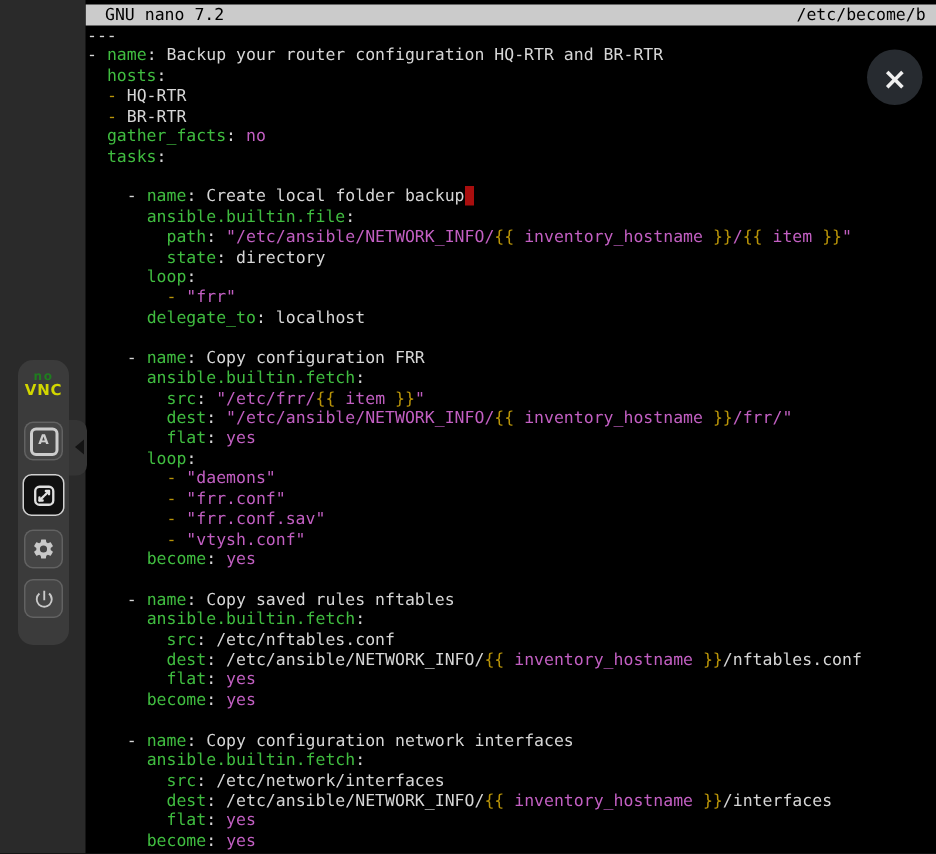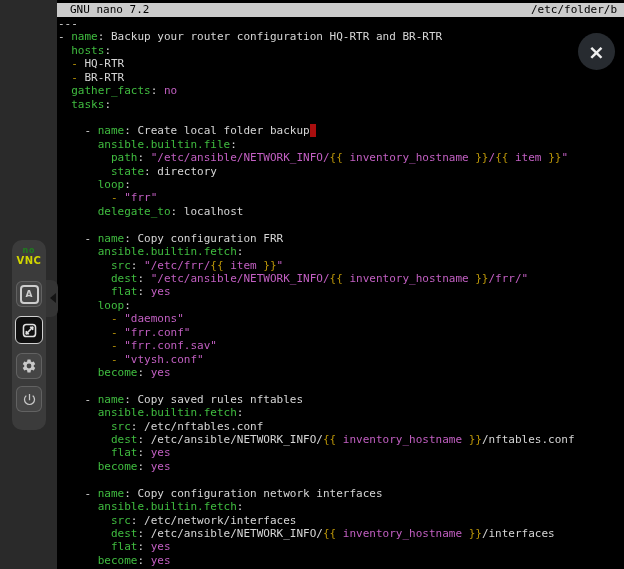--- a/index.html
+++ b/index.html
@@ -68,21 +68,21 @@
     display:flex;align-items:center;justify-content:center;
     font-size:20px;font-weight:bold;cursor:pointer;
   }
 </style>
 </head>
 <body>
 
 <div class="terminal">
   <div class="titlebar">
     <span class="app">GNU nano 7.2</span>
-    <span class="file">/etc/folder/b</span>
+    <span class="file">/etc/become/b</span>
   </div>
   <div class="content"><div class="line"><span style="color: rgb(214, 214, 214);">---</span></div><div class="line"><span style="color: rgb(214, 214, 214);">- </span><span style="color: rgb(64, 189, 64);">name</span><span style="color: rgb(214, 214, 214);">: Backup your router configuration HQ-RTR and BR-RTR</span></div><div class="line"><span style="color: rgb(214, 214, 214);">  </span><span style="color: rgb(64, 189, 64);">hosts</span><span style="color: rgb(214, 214, 214);">:</span></div><div class="line"><span style="color: rgb(214, 214, 214);">  </span><span style="color: rgb(185, 148, 8);">-</span><span style="color: rgb(214, 214, 214);"> HQ-RTR</span></div><div class="line"><span style="color: rgb(214, 214, 214);">  </span><span style="color: rgb(185, 148, 8);">-</span><span style="color: rgb(214, 214, 214);"> BR-RTR</span></div><div class="line"><span style="color: rgb(214, 214, 214);">  </span><span style="color: rgb(64, 189, 64);">gather_facts</span><span style="color: rgb(214, 214, 214);">: </span><span style="color: rgb(194, 95, 194);">no</span></div><div class="line"><span style="color: rgb(214, 214, 214);">  </span><span style="color: rgb(64, 189, 64);">tasks</span><span style="color: rgb(214, 214, 214);">:</span></div><div class="line"></div><div class="line"><span style="color: rgb(214, 214, 214);">    - </span><span style="color: rgb(64, 189, 64);">name</span><span style="color: rgb(214, 214, 214);">: Create local folder backup</span><span style="color: transparent; background: rgb(169, 14, 14);"> </span></div><div class="line"><span style="color: rgb(214, 214, 214);">      </span><span style="color: rgb(64, 189, 64);">ansible.builtin.file</span><span style="color: rgb(214, 214, 214);">:</span></div><div class="line"><span style="color: rgb(214, 214, 214);">        </span><span style="color: rgb(64, 189, 64);">path</span><span style="color: rgb(214, 214, 214);">: </span><span style="color: rgb(194, 95, 194);">"/etc/ansible/NETWORK_INFO/</span><span style="color: rgb(185, 148, 8);">{{</span><span style="color: rgb(194, 95, 194);"> inventory_hostname </span><span style="color: rgb(185, 148, 8);">}}</span><span style="color: rgb(194, 95, 194);">/</span><span style="color: rgb(185, 148, 8);">{{</span><span style="color: rgb(194, 95, 194);"> item </span><span style="color: rgb(185, 148, 8);">}}</span><span style="color: rgb(194, 95, 194);">"</span></div><div class="line"><span style="color: rgb(214, 214, 214);">        </span><span style="color: rgb(64, 189, 64);">state</span><span style="color: rgb(214, 214, 214);">: directory</span></div><div class="line"><span style="color: rgb(214, 214, 214);">      </span><span style="color: rgb(64, 189, 64);">loop</span><span style="color: rgb(214, 214, 214);">:</span></div><div class="line"><span style="color: rgb(214, 214, 214);">        </span><span style="color: rgb(185, 148, 8);">-</span><span style="color: rgb(214, 214, 214);"> </span><span style="color: rgb(194, 95, 194);">"frr"</span></div><div class="line"><span style="color: rgb(214, 214, 214);">      </span><span style="color: rgb(64, 189, 64);">delegate_to</span><span style="color: rgb(214, 214, 214);">: localhost</span></div><div class="line"></div><div class="line"><span style="color: rgb(214, 214, 214);">    - </span><span style="color: rgb(64, 189, 64);">name</span><span style="color: rgb(214, 214, 214);">: Copy configuration FRR</span></div><div class="line"><span style="color: rgb(214, 214, 214);">      </span><span style="color: rgb(64, 189, 64);">ansible.builtin.fetch</span><span style="color: rgb(214, 214, 214);">:</span></div><div class="line"><span style="color: rgb(214, 214, 214);">        </span><span style="color: rgb(64, 189, 64);">src</span><span style="color: rgb(214, 214, 214);">: </span><span style="color: rgb(194, 95, 194);">"/etc/frr/</span><span style="color: rgb(185, 148, 8);">{{</span><span style="color: rgb(194, 95, 194);"> item </span><span style="color: rgb(185, 148, 8);">}}</span><span style="color: rgb(194, 95, 194);">"</span></div><div class="line"><span style="color: rgb(214, 214, 214);">        </span><span style="color: rgb(64, 189, 64);">dest</span><span style="color: rgb(214, 214, 214);">: </span><span style="color: rgb(194, 95, 194);">"/etc/ansible/NETWORK_INFO/</span><span style="color: rgb(185, 148, 8);">{{</span><span style="color: rgb(194, 95, 194);"> inventory_hostname </span><span style="color: rgb(185, 148, 8);">}}</span><span style="color: rgb(194, 95, 194);">/frr/"</span></div><div class="line"><span style="color: rgb(214, 214, 214);">        </span><span style="color: rgb(64, 189, 64);">flat</span><span style="color: rgb(214, 214, 214);">: </span><span style="color: rgb(194, 95, 194);">yes</span></div><div class="line"><span style="color: rgb(214, 214, 214);">      </span><span style="color: rgb(64, 189, 64);">loop</span><span style="color: rgb(214, 214, 214);">:</span></div><div class="line"><span style="color: rgb(214, 214, 214);">        </span><span style="color: rgb(185, 148, 8);">-</span><span style="color: rgb(214, 214, 214);"> </span><span style="color: rgb(194, 95, 194);">"daemons"</span></div><div class="line"><span style="color: rgb(214, 214, 214);">        </span><span style="color: rgb(185, 148, 8);">-</span><span style="color: rgb(214, 214, 214);"> </span><span style="color: rgb(194, 95, 194);">"frr.conf"</span></div><div class="line"><span style="color: rgb(214, 214, 214);">        </span><span style="color: rgb(185, 148, 8);">-</span><span style="color: rgb(214, 214, 214);"> </span><span style="color: rgb(194, 95, 194);">"frr.conf.sav"</span></div><div class="line"><span style="color: rgb(214, 214, 214);">        </span><span style="color: rgb(185, 148, 8);">-</span><span style="color: rgb(214, 214, 214);"> </span><span style="color: rgb(194, 95, 194);">"vtysh.conf"</span></div><div class="line"><span style="color: rgb(214, 214, 214);">      </span><span style="color: rgb(64, 189, 64);">become</span><span style="color: rgb(214, 214, 214);">: </span><span style="color: rgb(194, 95, 194);">yes</span></div><div class="line"></div><div class="line"><span style="color: rgb(214, 214, 214);">    - </span><span style="color: rgb(64, 189, 64);">name</span><span style="color: rgb(214, 214, 214);">: Copy saved rules nftables</span></div><div class="line"><span style="color: rgb(214, 214, 214);">      </span><span style="color: rgb(64, 189, 64);">ansible.builtin.fetch</span><span style="color: rgb(214, 214, 214);">:</span></div><div class="line"><span style="color: rgb(214, 214, 214);">        </span><span style="color: rgb(64, 189, 64);">src</span><span style="color: rgb(214, 214, 214);">: /etc/nftables.conf</span></div><div class="line"><span style="color: rgb(214, 214, 214);">        </span><span style="color: rgb(64, 189, 64);">dest</span><span style="color: rgb(214, 214, 214);">: /etc/ansible/NETWORK_INFO/</span><span style="color: rgb(185, 148, 8);">{{</span><span style="color: rgb(194, 95, 194);"> inventory_hostname </span><span style="color: rgb(185, 148, 8);">}}</span><span style="color: rgb(214, 214, 214);">/nftables.conf</span></div><div class="line"><span style="color: rgb(214, 214, 214);">        </span><span style="color: rgb(64, 189, 64);">flat</span><span style="color: rgb(214, 214, 214);">: </span><span style="color: rgb(194, 95, 194);">yes</span></div><div class="line"><span style="color: rgb(214, 214, 214);">      </span><span style="color: rgb(64, 189, 64);">become</span><span style="color: rgb(214, 214, 214);">: </span><span style="color: rgb(194, 95, 194);">yes</span></div><div class="line"></div><div class="line"><span style="color: rgb(214, 214, 214);">    - </span><span style="color: rgb(64, 189, 64);">name</span><span style="color: rgb(214, 214, 214);">: Copy configuration network interfaces</span></div><div class="line"><span style="color: rgb(214, 214, 214);">      </span><span style="color: rgb(64, 189, 64);">ansible.builtin.fetch</span><span style="color: rgb(214, 214, 214);">:</span></div><div class="line"><span style="color: rgb(214, 214, 214);">        </span><span style="color: rgb(64, 189, 64);">src</span><span style="color: rgb(214, 214, 214);">: /etc/network/interfaces</span></div><div class="line"><span style="color: rgb(214, 214, 214);">        </span><span style="color: rgb(64, 189, 64);">dest</span><span style="color: rgb(214, 214, 214);">: /etc/ansible/NETWORK_INFO/</span><span style="color: rgb(185, 148, 8);">{{</span><span style="color: rgb(194, 95, 194);"> inventory_hostname </span><span style="color: rgb(185, 148, 8);">}}</span><span style="color: rgb(214, 214, 214);">/interfaces</span></div><div class="line"><span style="color: rgb(214, 214, 214);">        </span><span style="color: rgb(64, 189, 64);">flat</span><span style="color: rgb(214, 214, 214);">: </span><span style="color: rgb(194, 95, 194);">yes</span></div><div class="line"><span style="color: rgb(214, 214, 214);">      </span><span style="color: rgb(64, 189, 64);">become</span><span style="color: rgb(214, 214, 214);">: </span><span style="color: rgb(194, 95, 194);">yes</span></div></div>
 </div>
 
 <div class="vnc-panel">
   <div class="vnc-logo">
     <span class="no">no</span>
     <span class="vnc">VNC</span>
   </div>
 

